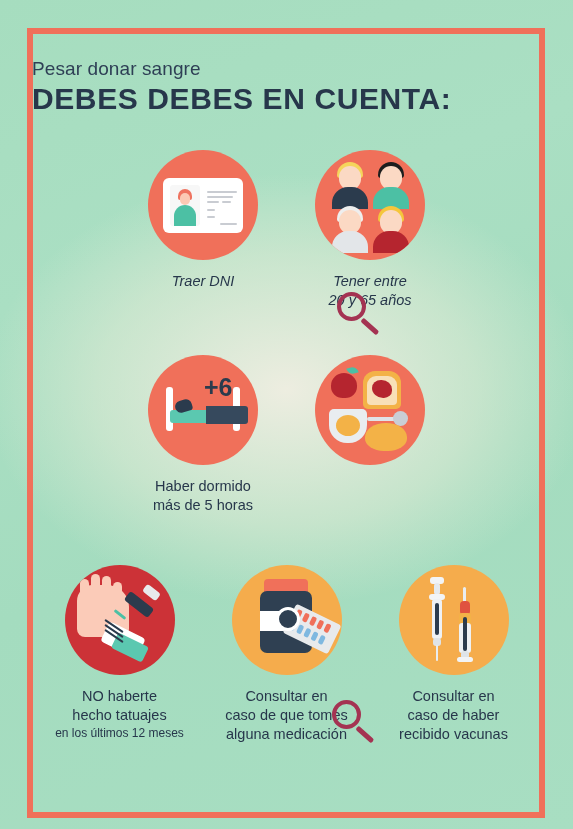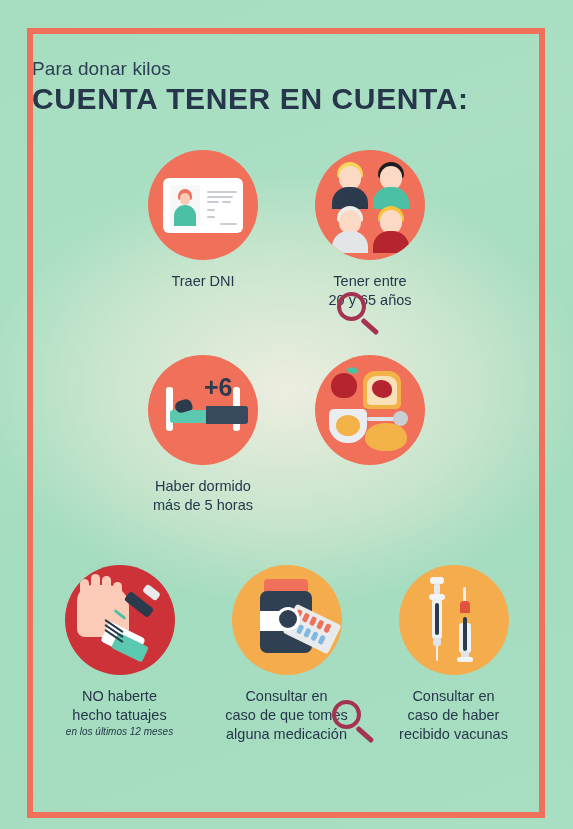--- a/index.html
+++ b/index.html
@@ -38,23 +38,23 @@
   .c-coral{background:#f0705a;}
   .c-red{background:#cc3237;}
   .c-orange{background:#f5ac4c;}
   .caption{
     margin-top:12px;text-align:center;color:#27374b;
     font-size:14.5px;line-height:1.32;font-weight:500;
     white-space:pre-line;
   }
   .subcaption{
     margin-top:1px;text-align:center;color:#27374b;
-    font-size:10px;font-style:italic;line-height:1.25;
-  }
-  .r1{height:205px;}
+    font-size:12px;line-height:1.25;
+  }
+  .r1{height:205px;font-style:italic;}
   .r2{height:210px;}
   .r3{height:215px;}
   .magnifier{position:absolute;width:46px;height:46px;pointer-events:none;}
   .magnifier .ring{
     position:absolute;left:0;top:0;width:29px;height:29px;
     border:4px solid #a43352;border-radius:50%;box-sizing:border-box;
   }
   .magnifier .handle{
     position:absolute;left:25px;top:25px;width:21px;height:5px;
     background:#a43352;border-radius:2px;
@@ -114,22 +114,22 @@
   .syringe2{position:absolute;left:58px;top:22px;width:16px;height:74px;}
 </style>
 </head>
 <body>
 
 <div id="poster">
 
   <div class="frame"></div>
 
   <div class="header">
-    <div class="kicker">Para donar kilos</div>
-    <div class="headline">CUENTA TENER EN CUENTA:</div>
+    <div class="kicker">Pesar donar sangre</div>
+    <div class="headline">DEBES DEBES EN CUENTA:</div>
   </div>
 
   <div class="grid">
 
     <div class="row r1">
 
       <div class="cell">
         <div class="circle c-coral">
           <div class="idcard">
             <div class="ph">

